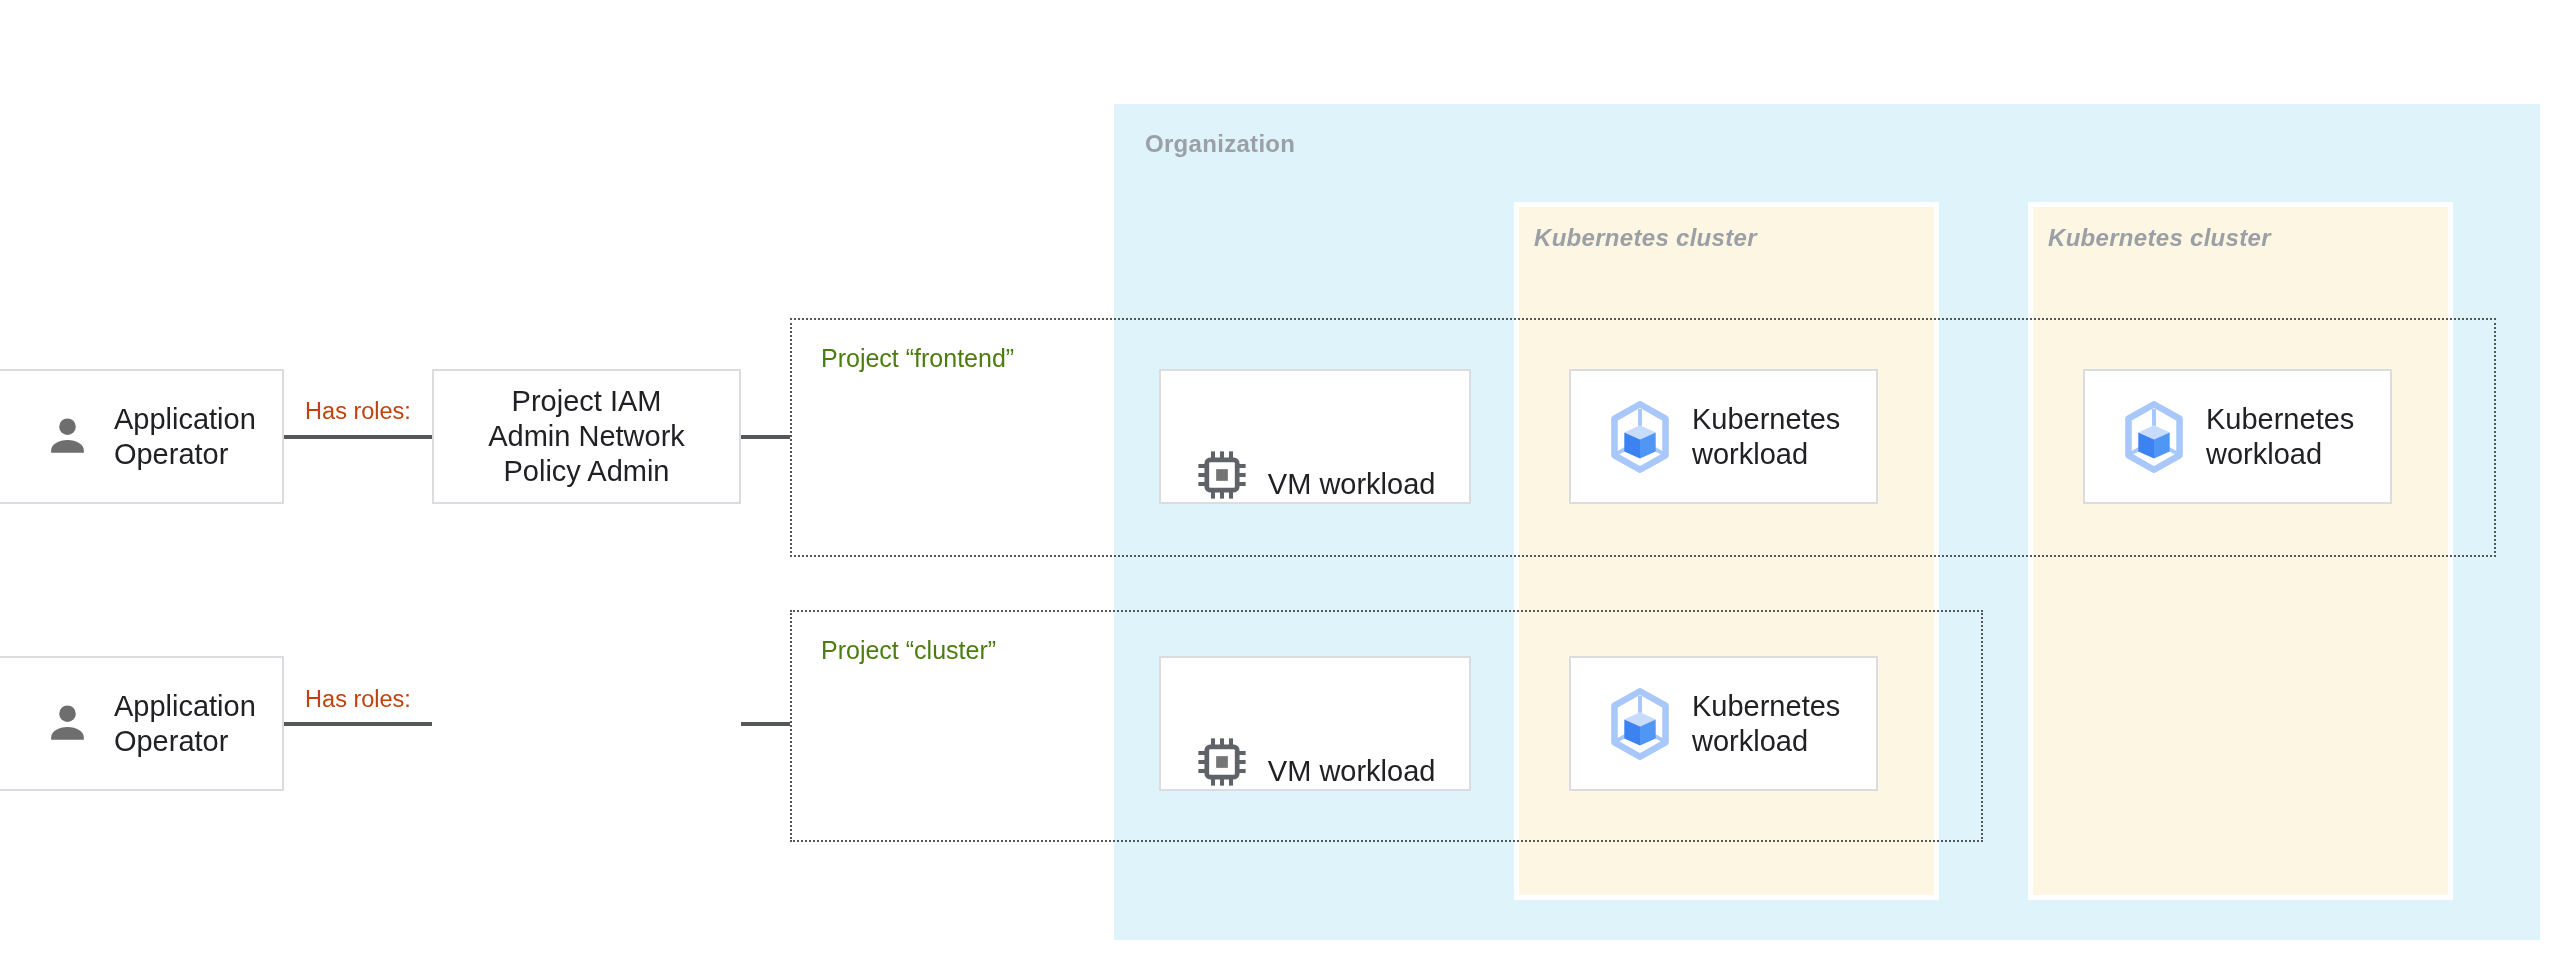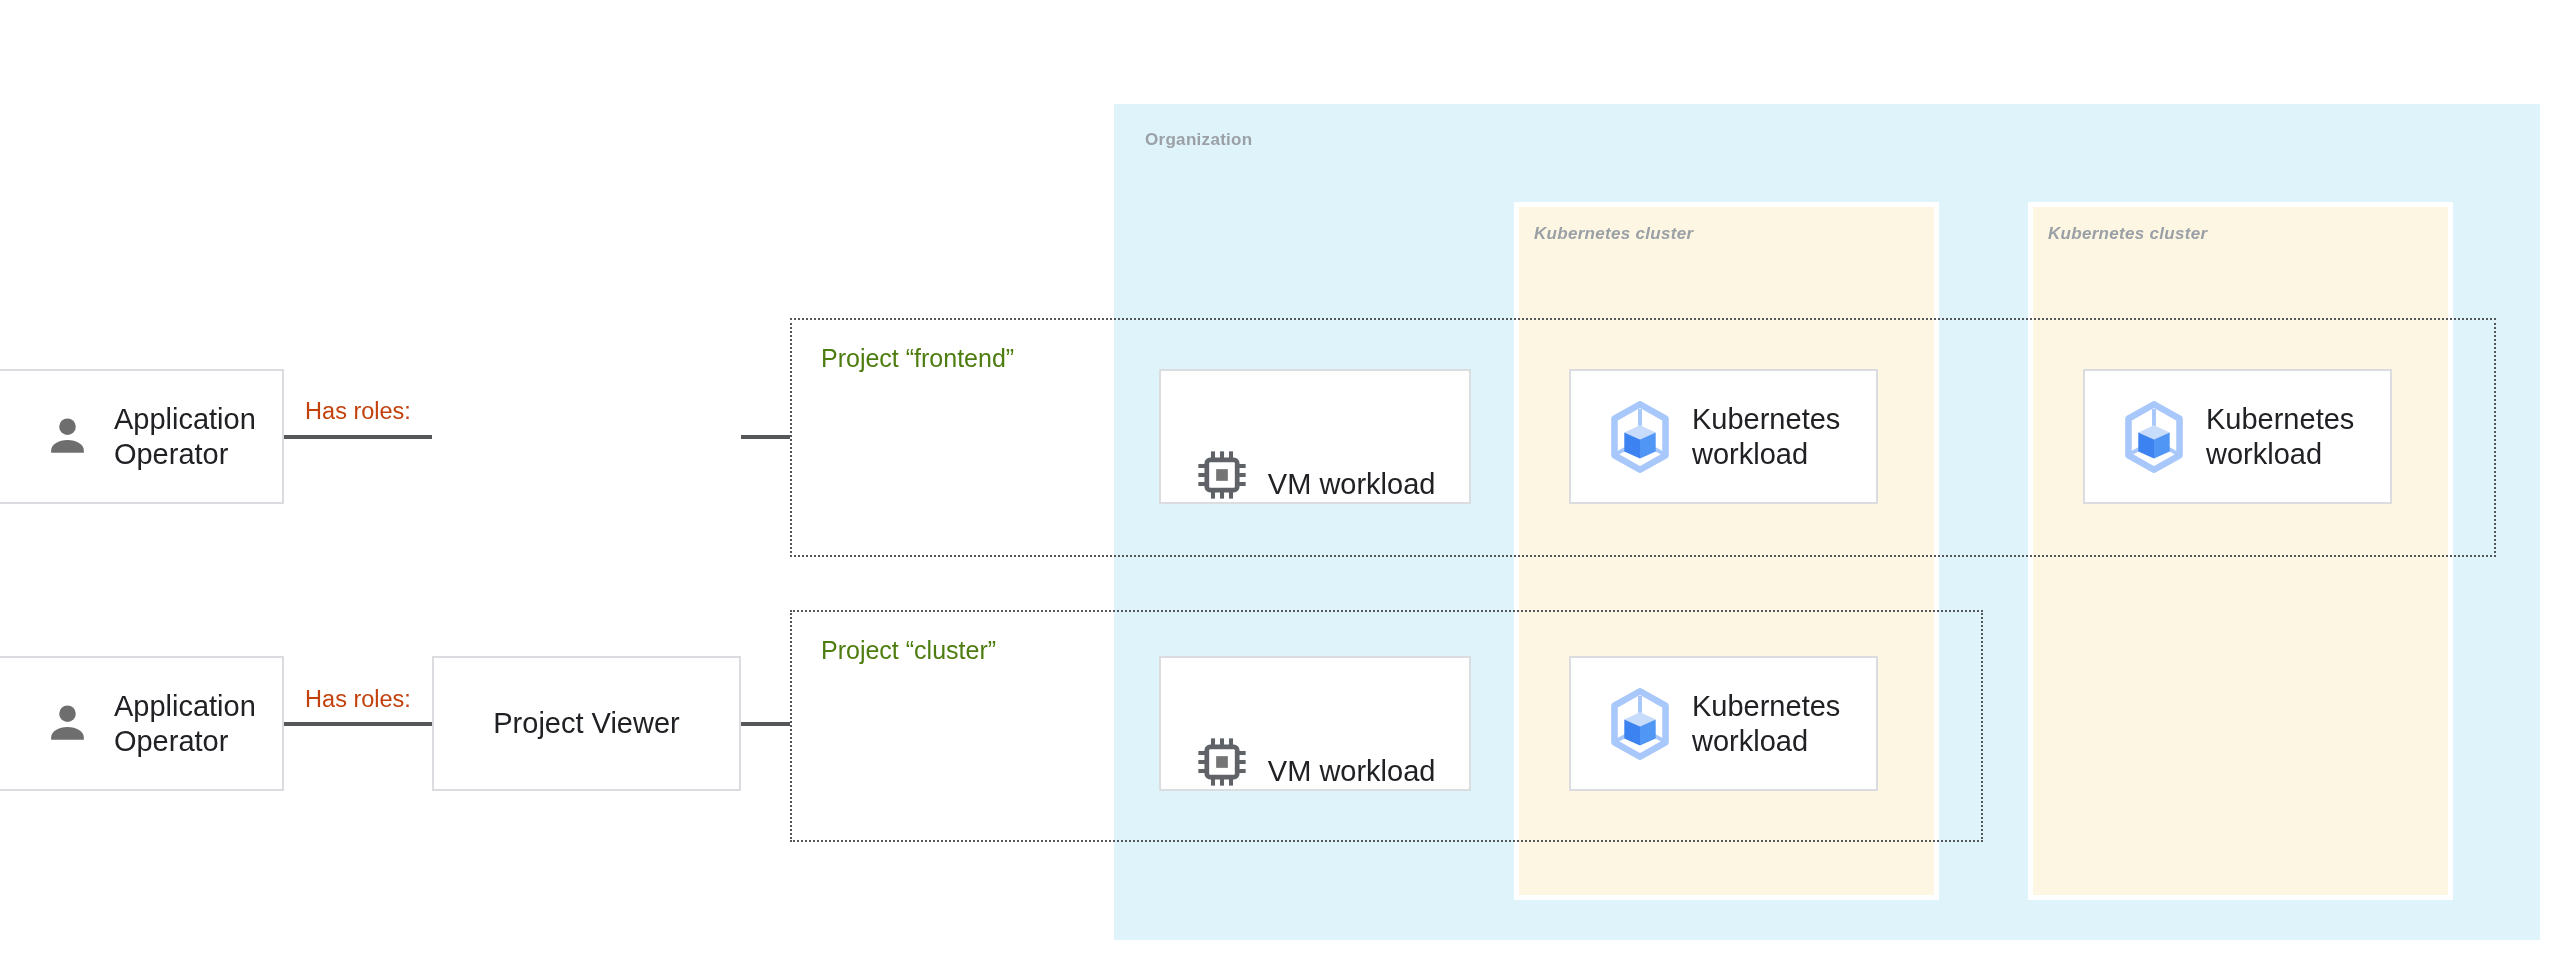--- a/index.html
+++ b/index.html
@@ -15,21 +15,21 @@
   .abs { position: absolute; box-sizing: border-box; }
 
   
   .org-zone {
     left: 1114px; top: 104px; width: 1426px; height: 836px;
     background: #DFF3FB;
     z-index: 1;
   }
   .zone-label {
     position: absolute;
-    font-size: 17px; font-weight: bold; color: #9AA0A6;
+    font-size: 24px; font-weight: bold; color: #9AA0A6;
     letter-spacing: 0.3px;
     white-space: nowrap;
   }
   .org-zone .zone-label { left: 31px; top: 26px; }
   .cluster-zone {
     top: 202px; width: 425px; height: 698px;
     background: #FDF6E2;
     border: 5.5px solid #ffffff;
     z-index: 2;
   }
@@ -125,20 +125,23 @@
   <div class="abs node-box actor-box row1">
     <span class="icon-wrap">
       <svg width="51" height="51" viewBox="0 0 24 24">
         <circle cx="12" cy="7.4" r="3.9" fill="#6E6E6E"></circle>
         <path d="M4.3 19.6 v-1 c0-2.7 3.5-4.9 7.7-4.9 s7.7 2.2 7.7 4.9 v1 z" fill="#6E6E6E"></path>
       </svg>
     </span>
     <span class="node-label">Application<br>Operator</span>
   </div>
 
+  <div class="abs node-box role-box row1">
+    <span class="node-label centered">Project IAM<br>Admin Network<br>Policy Admin</span>
+  </div>
 
   <div class="abs node-box vm-box row1">
     <span class="icon-wrap">
       <svg width="54" height="54" viewBox="0 0 48 48">
         <g fill="#5F6368">
           <rect x="14.2" y="3" width="3.6" height="8"></rect>
             <rect x="22.2" y="3" width="3.6" height="8"></rect>
             <rect x="30.2" y="3" width="3.6" height="8"></rect>
           <rect x="14.2" y="37" width="3.6" height="8"></rect>
             <rect x="22.2" y="37" width="3.6" height="8"></rect>
@@ -190,23 +193,20 @@
   <div class="abs node-box actor-box row2">
     <span class="icon-wrap">
       <svg width="51" height="51" viewBox="0 0 24 24">
         <circle cx="12" cy="7.4" r="3.9" fill="#6E6E6E"></circle>
         <path d="M4.3 19.6 v-1 c0-2.7 3.5-4.9 7.7-4.9 s7.7 2.2 7.7 4.9 v1 z" fill="#6E6E6E"></path>
       </svg>
     </span>
     <span class="node-label">Application<br>Operator</span>
   </div>
 
-  <div class="abs node-box role-box row2">
-    <span class="node-label centered">Project Viewer</span>
-  </div>
 
   <div class="abs node-box vm-box row2">
     <span class="icon-wrap">
       <svg width="54" height="54" viewBox="0 0 48 48">
         <g fill="#5F6368">
           <rect x="14.2" y="3" width="3.6" height="8"></rect>
             <rect x="22.2" y="3" width="3.6" height="8"></rect>
             <rect x="30.2" y="3" width="3.6" height="8"></rect>
           <rect x="14.2" y="37" width="3.6" height="8"></rect>
             <rect x="22.2" y="37" width="3.6" height="8"></rect>

